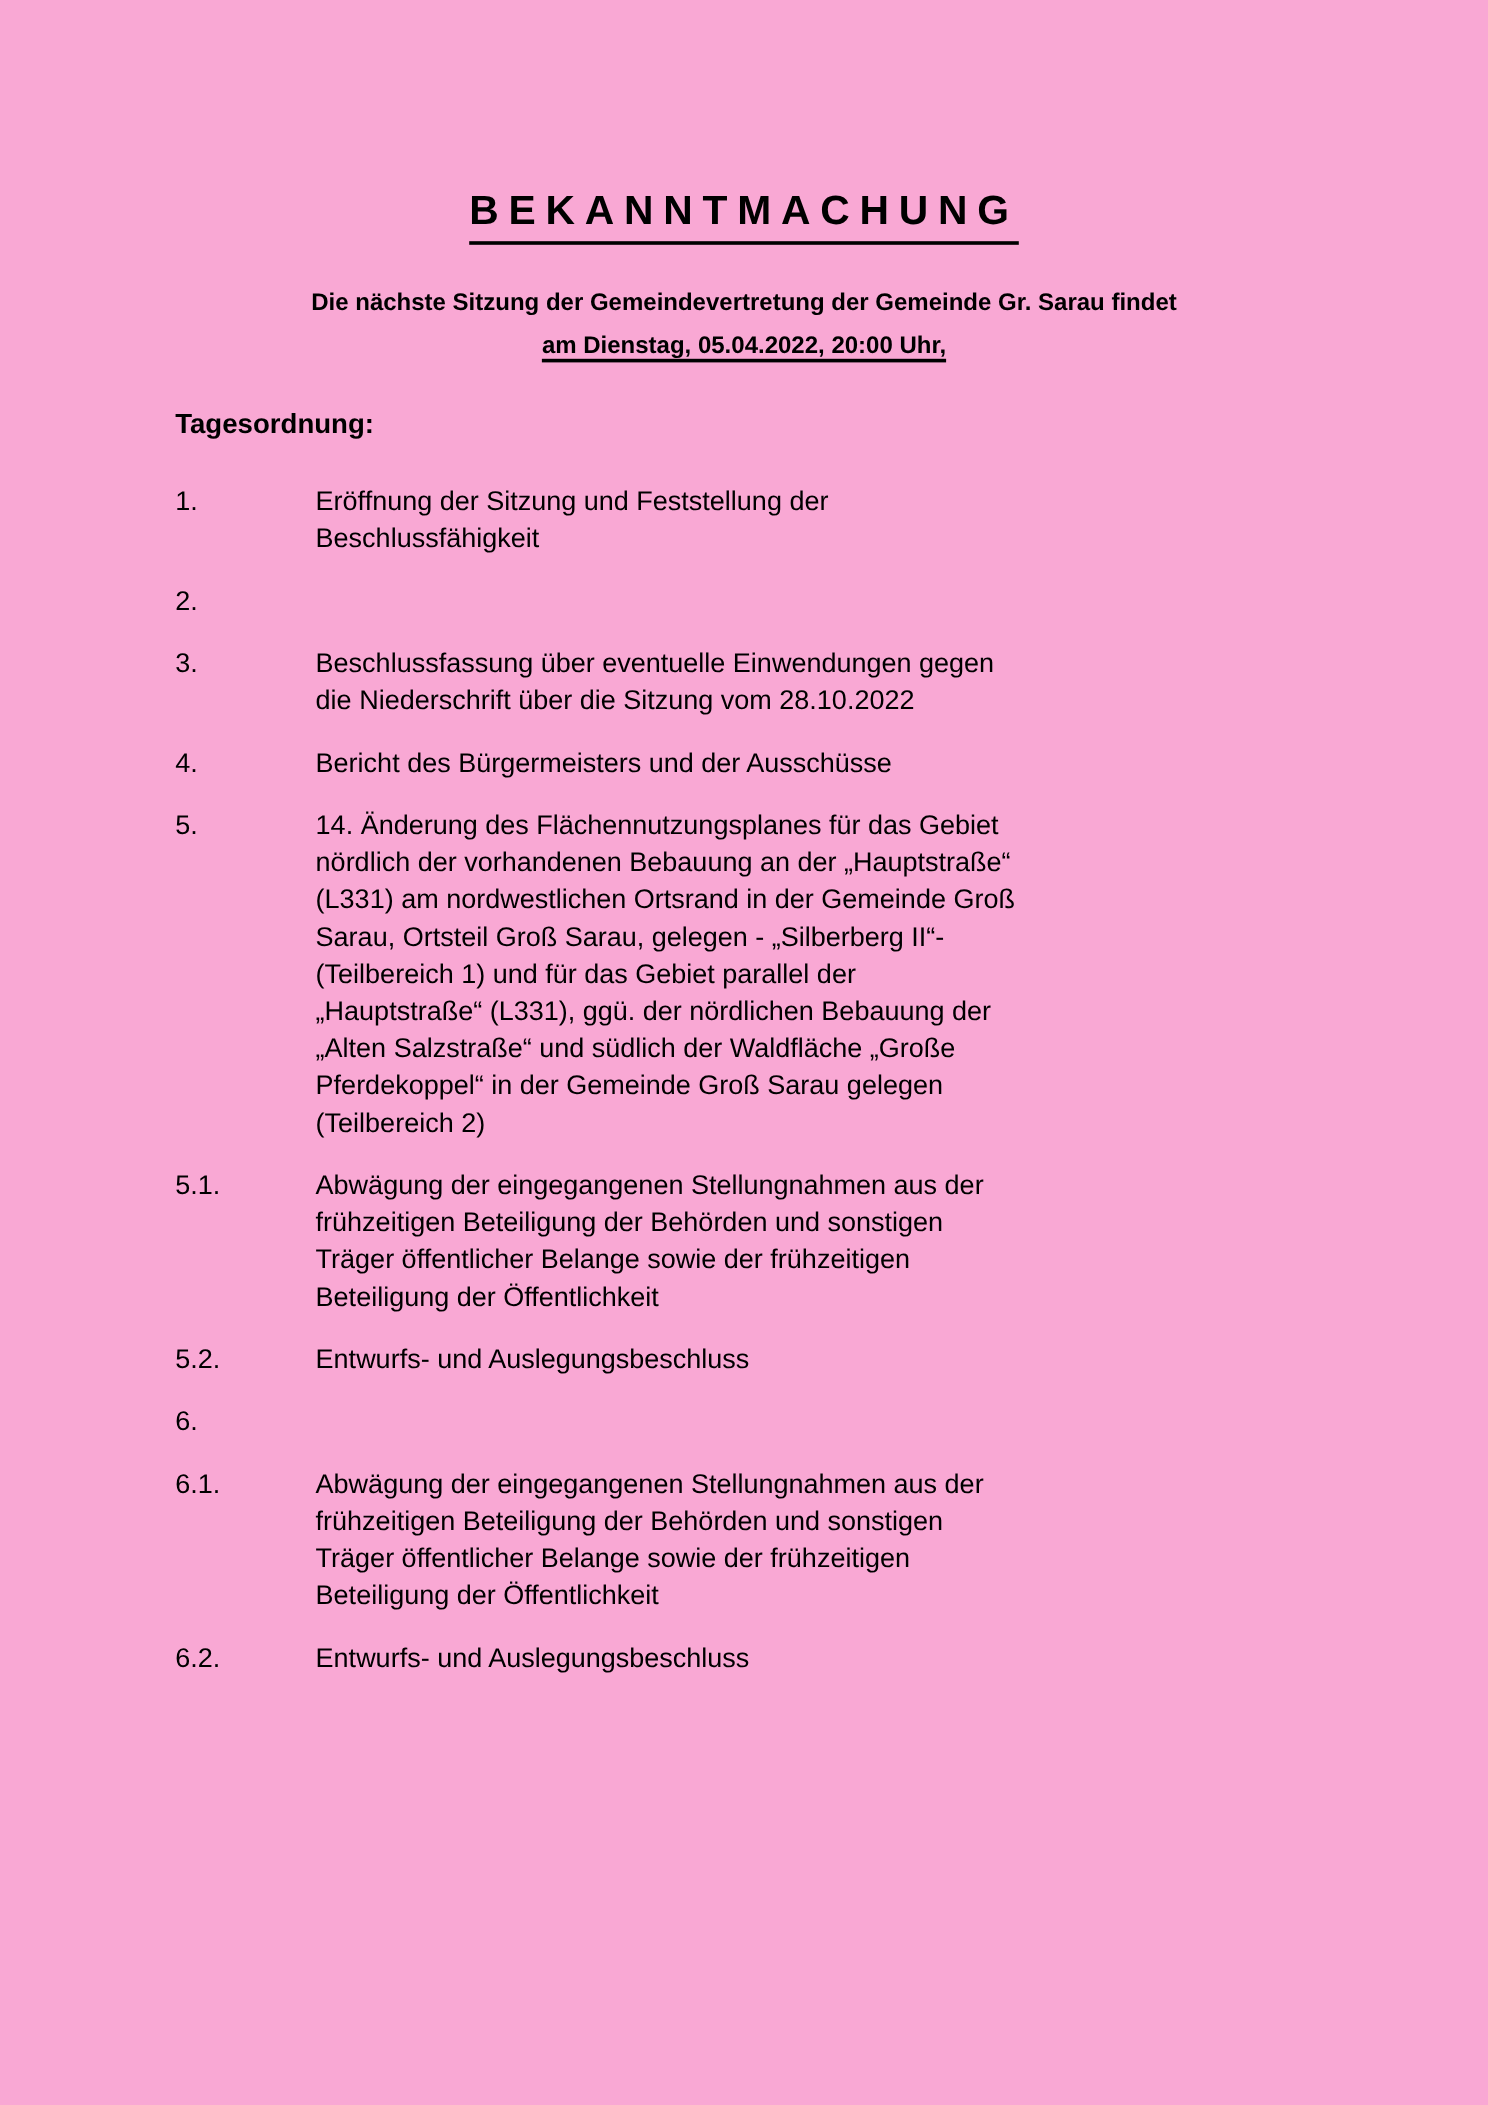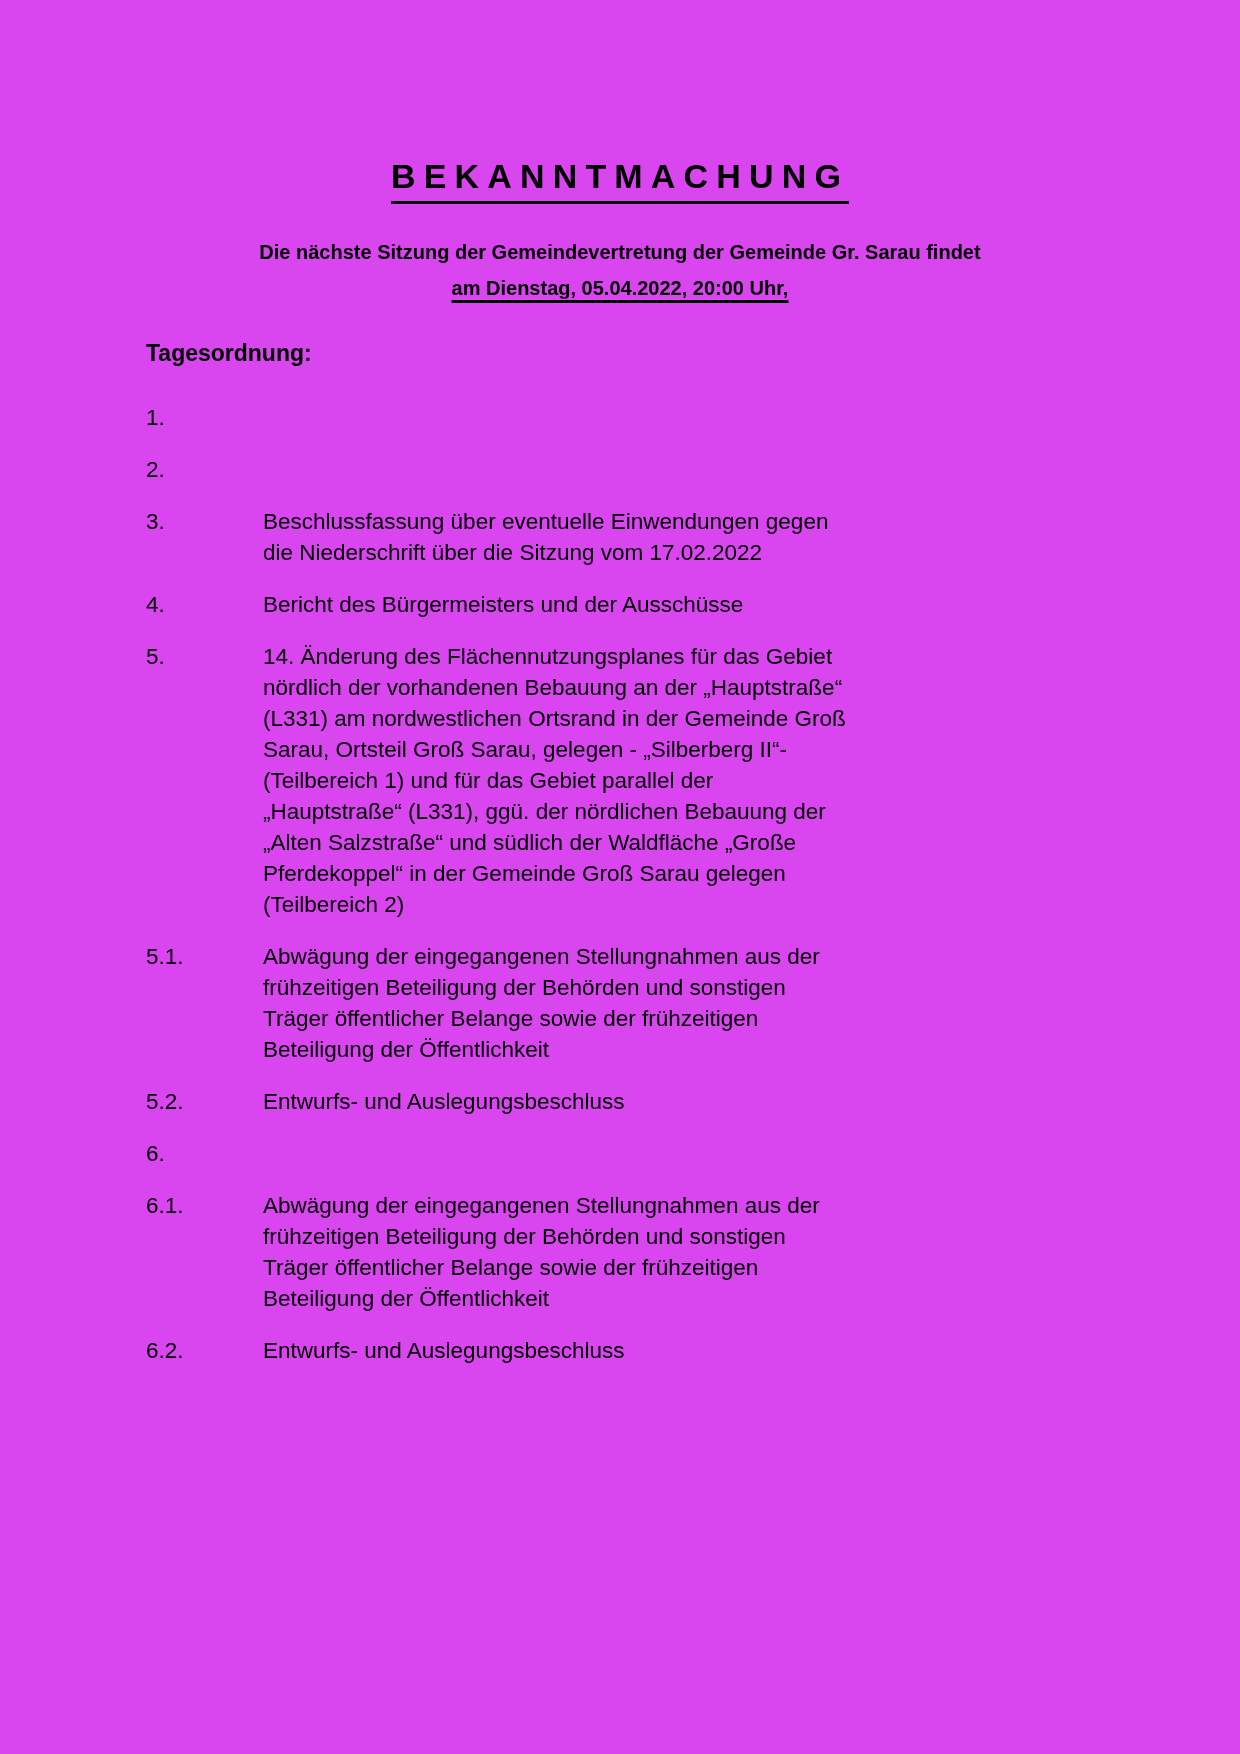--- a/index.html
+++ b/index.html
@@ -1,20 +1,20 @@
 <!DOCTYPE html>
 <html><head>
 <meta charset="utf-8">
 <style>
   html, body { margin: 0; padding: 0; background: #888; }
   .page {
     width: 1240px;
     height: 1754px;
     margin: 0 auto;
-    background: #d946ef;
+    background: #f9a8d4;
     color: #000000;
     font-family: "Liberation Sans", sans-serif;
     box-sizing: border-box;
     padding-top: 156px;
     overflow: hidden;
   }
   .title-wrap { text-align: center; margin: 0; }
   .title-line {
     display: inline-block;
     font-size: 34px;
@@ -78,30 +78,32 @@
 
   <p class="intro next underlined">am Dienstag, 05.04.2022, 20:00 Uhr,</p>
 
 
   <div class="agenda-heading">Tagesordnung:</div>
 
   <div class="agenda">
 
     <div class="agenda-row">
       <div class="agenda-num">1.</div>
+      <div class="agenda-text">Eröffnung der Sitzung und Feststellung der
+Beschlussfähigkeit</div>
     </div>
 
     <div class="agenda-row">
       <div class="agenda-num">2.</div>
     </div>
 
     <div class="agenda-row">
       <div class="agenda-num">3.</div>
       <div class="agenda-text">Beschlussfassung über eventuelle Einwendungen gegen
-die Niederschrift über die Sitzung vom 17.02.2022</div>
+die Niederschrift über die Sitzung vom 28.10.2022</div>
     </div>
 
     <div class="agenda-row">
       <div class="agenda-num">4.</div>
       <div class="agenda-text">Bericht des Bürgermeisters und der Ausschüsse</div>
     </div>
 
     <div class="agenda-row">
       <div class="agenda-num">5.</div>
       <div class="agenda-text">14. Änderung des Flächennutzungsplanes für das Gebiet

